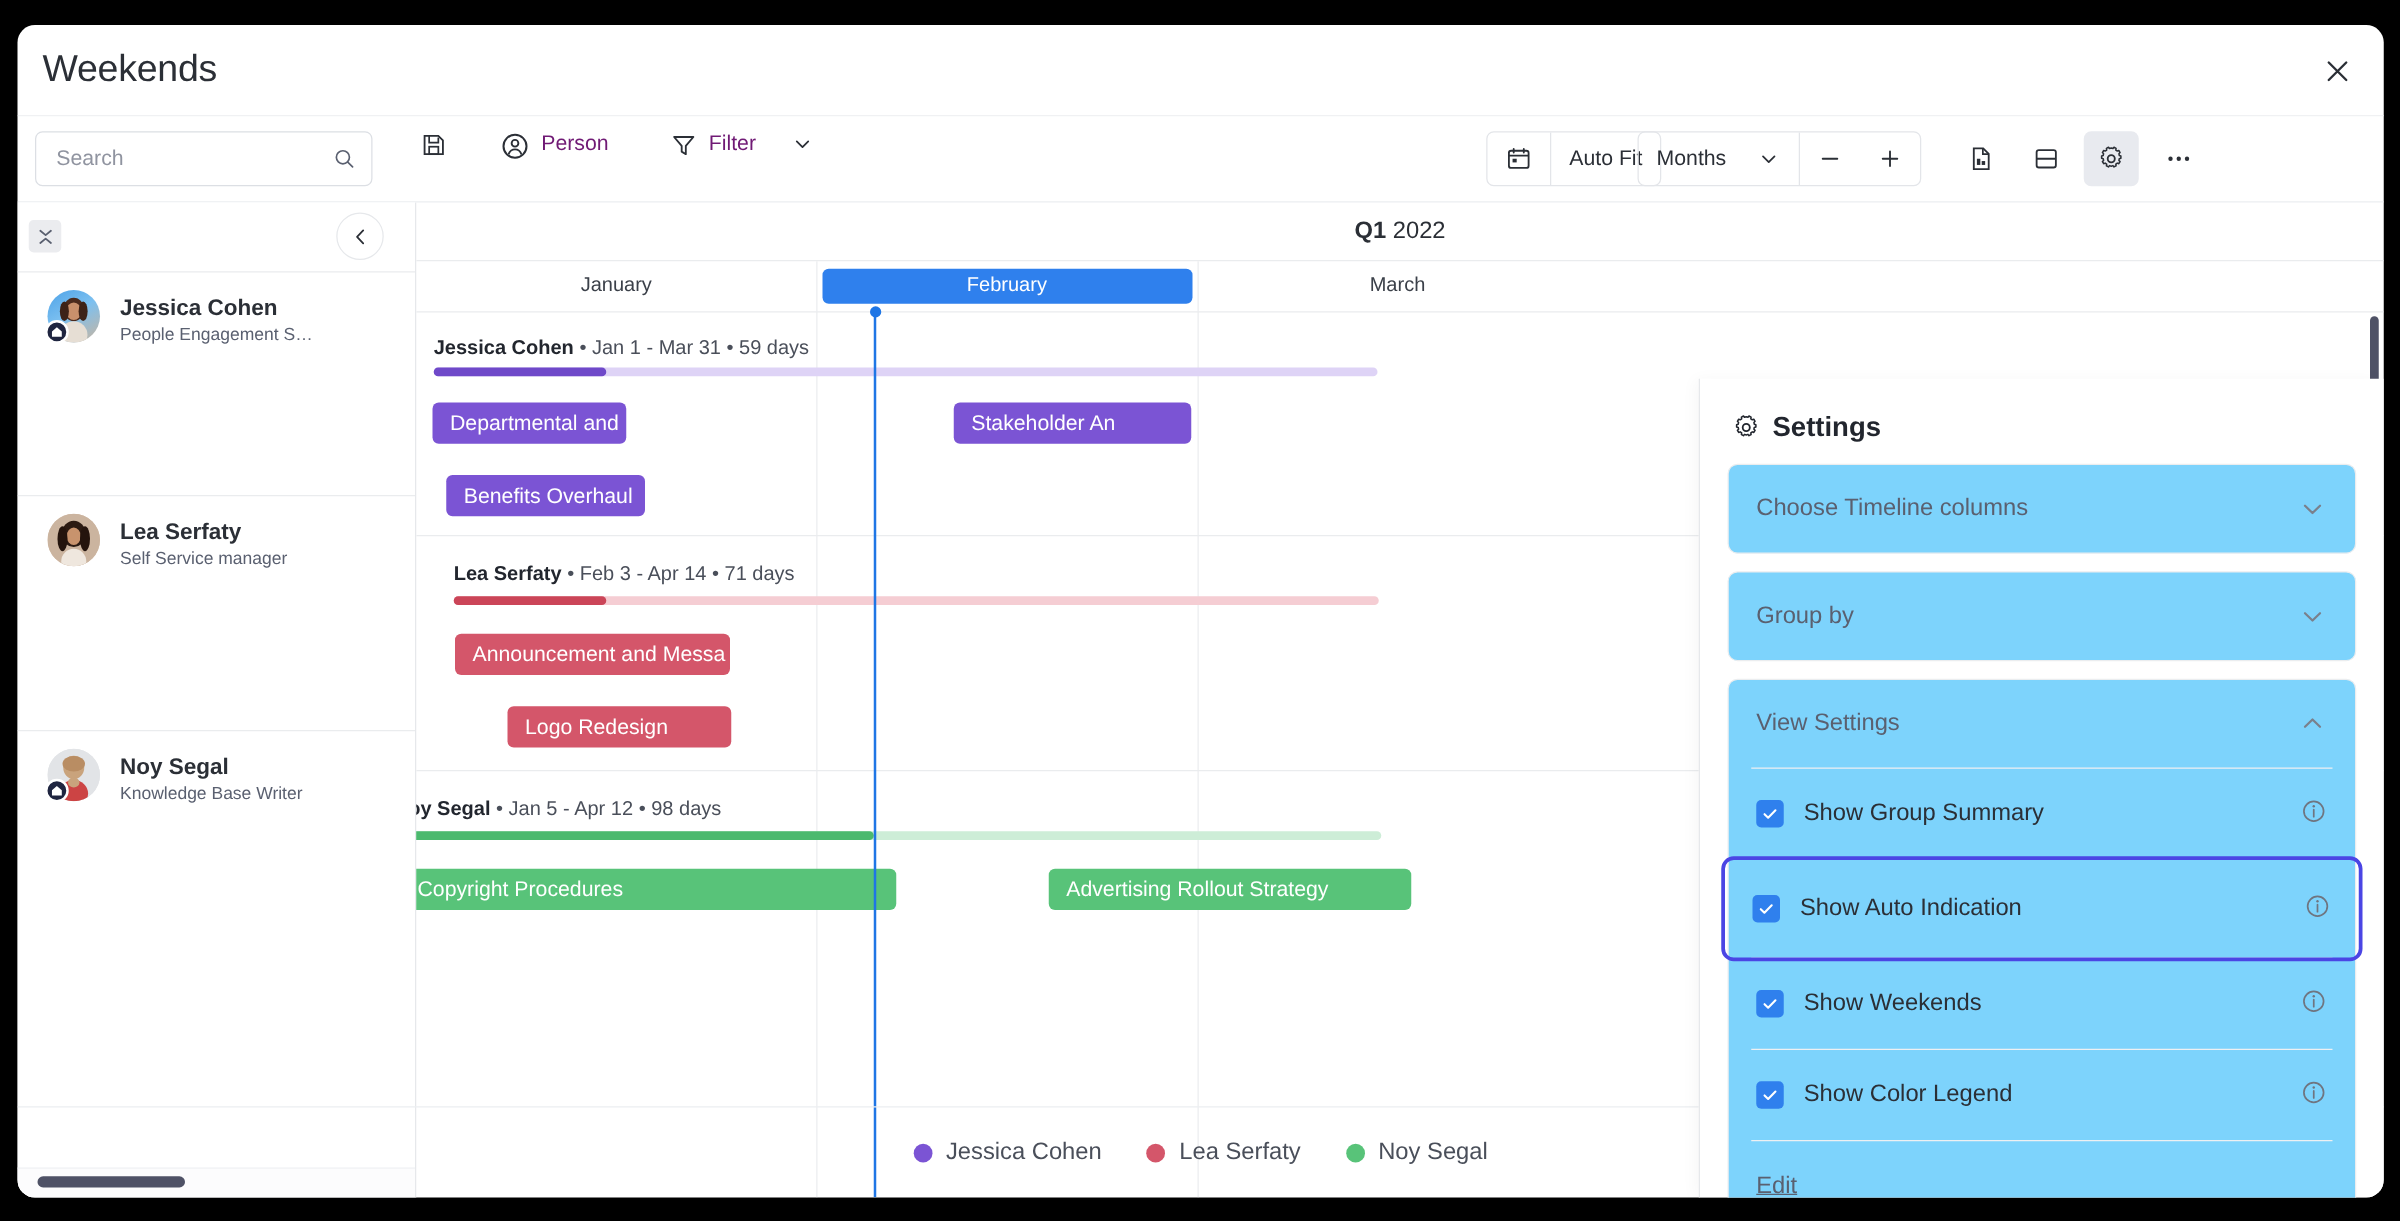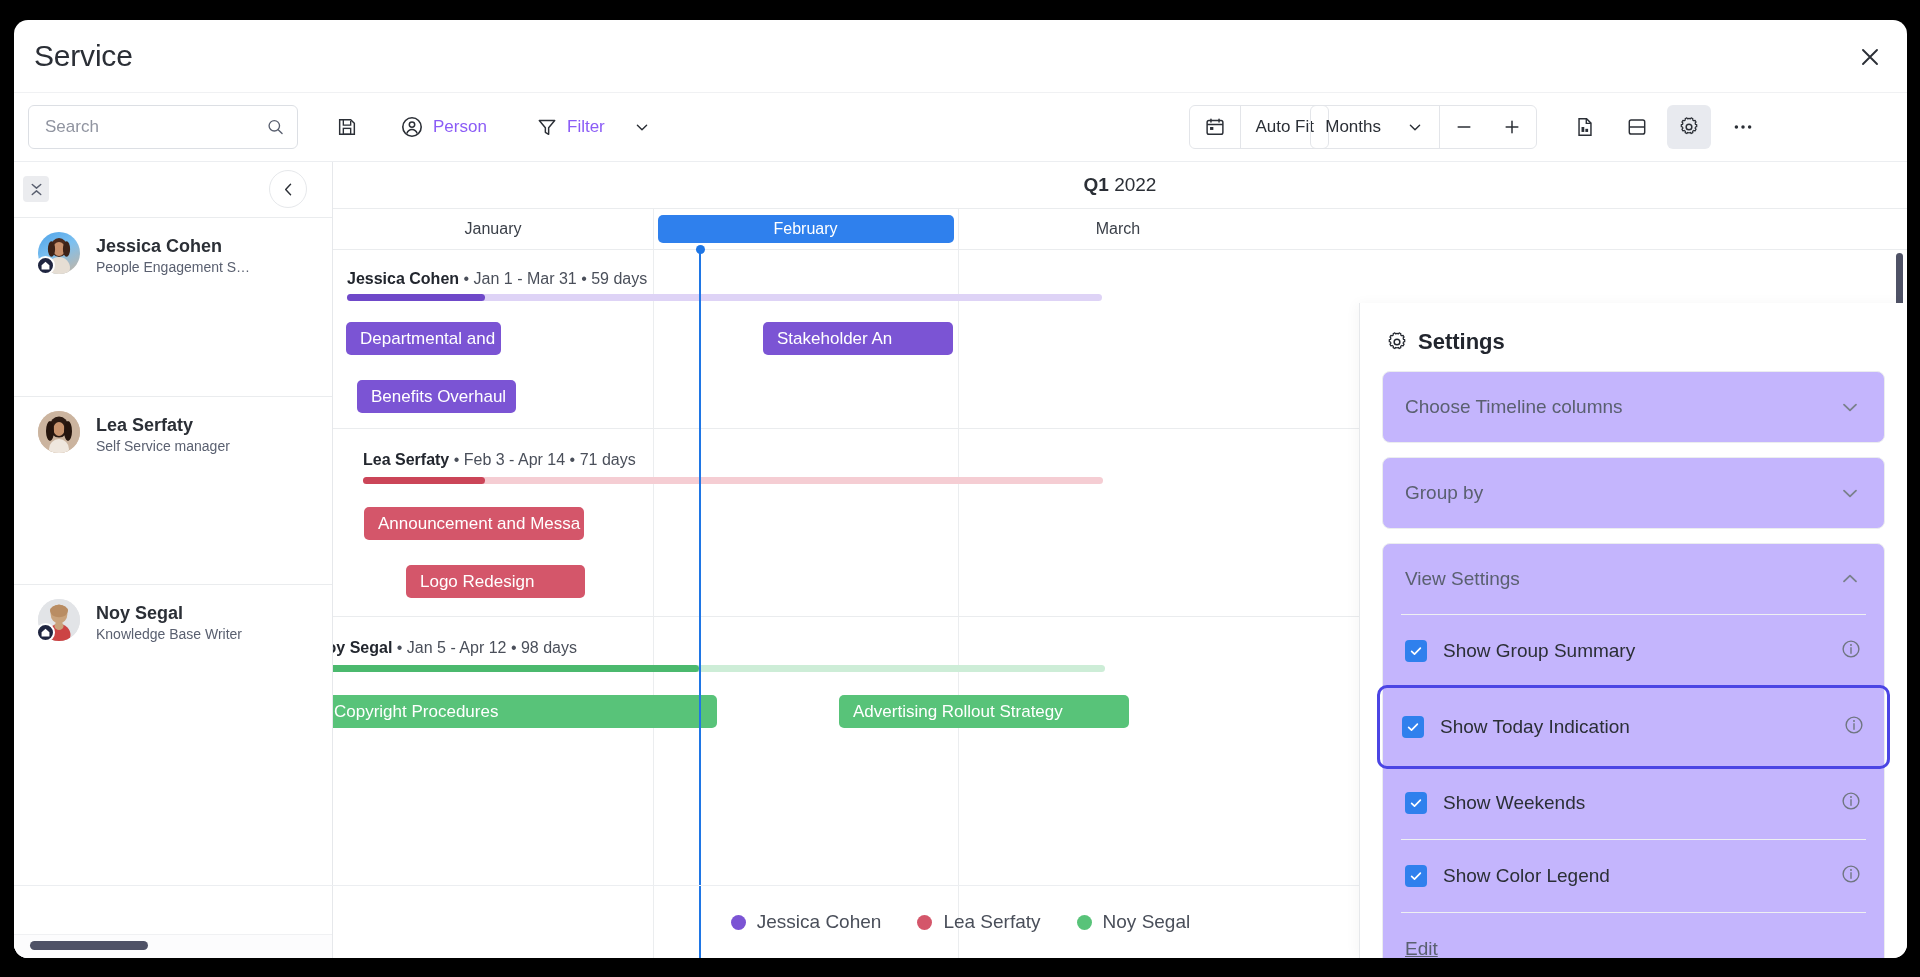--- a/index.html
+++ b/index.html
@@ -49,23 +49,23 @@
     display: flex; align-items: center; padding: 0 12px 0 16px;
   }
   .search-box input {
     flex: 1; border: none; outline: none; background: transparent;
     font-family: "Liberation Sans", sans-serif;
     font-size: 17px; color: #333;
   }
   .search-box input::placeholder { color: #9094a0; }
   .tb-btn {
     position: absolute; top: 12px; height: 44px;
-    display: flex; align-items: center; gap: 9px;
+    display: flex; align-items: flex-start; gap: 9px;
     border-radius: 6px; padding: 0 9px; cursor: pointer;
-    font-size: 17px; color: #8b5cf6;
+    font-size: 17px; color: #701a75;
   }
   .tb-save { left: 311px; width: 44px; justify-content: center; padding: 0; }
   .tb-person { left: 377px; }
   .tb-filter { left: 513px; }
   .tb-filter-caret { left: 610px; width: 36px; justify-content: center; padding: 0; }
 
   
   .grp {
     position: absolute; top: 12px; height: 44px;
     border: 1px solid #e3e5e9; border-radius: 6px;
@@ -228,21 +228,21 @@
     border-left: 1px solid #e6e8eb;
     box-shadow: -3px 0 12px rgba(0,0,0,0.035);
   }
   .st-head {
     display: flex; align-items: center; gap: 10px;
     padding: 26px 0 16px 26px;
   }
   .st-title { font-size: 22px; font-weight: bold; color: #22262e; }
   .st-card {
     margin: 0 22px; border: 1px solid #ebedef; border-radius: 8px;
-    background: #c4b5fd;
+    background: #7dd3fc;
   }
   .st-acc-head {
     height: 70px; display: flex; align-items: center;
     padding: 0 22px; cursor: pointer;
   }
   .st-acc-label { flex: 1; font-size: 19px; color: #5a6070; }
   .st-sep { height: 14px; }
   .st-opt {
     height: 72px; display: flex; align-items: center; padding: 0 22px;
     position: relative; cursor: pointer;
@@ -266,21 +266,21 @@
     font-size: 19px; color: #5a6070; text-decoration: underline; cursor: pointer;
   }
 </style>
 </head>
 <body>
 
 <div id="root">
   <div class="window">
 
     <div class="titlebar">
-      <div class="title">Service</div>
+      <div class="title">Weekends</div>
       <div class="close-btn">
         <svg width="24" height="24" viewBox="0 0 24 24">
           <path d="M5 5 L19 19 M19 5 L5 19" stroke="#2b2f36" stroke-width="1.9" fill="none" stroke-linecap="round"></path>
         </svg>
       </div>
     </div>
 
     <div class="toolbar">
 
       <div class="search-box">
@@ -604,21 +604,21 @@
             </span>
           </div>
           <div class="st-hr"></div>
 
           <div class="st-opt focused">
             <span class="chk">
               <svg width="14" height="14" viewBox="0 0 16 16">
                 <path d="M3 8.4 L6.3 11.6 L13 4.8" stroke="#fff" stroke-width="1.9" fill="none" stroke-linecap="round" stroke-linejoin="round"></path>
               </svg>
             </span>
-            <span class="st-opt-label">Show Today Indication</span>
+            <span class="st-opt-label">Show Auto Indication</span>
             <span class="info-i">
               <svg width="22" height="22" viewBox="0 0 24 24">
                 <circle cx="12" cy="12" r="8.6" stroke="#6f7580" stroke-width="1.5" fill="none"></circle>
                 <circle cx="12" cy="7.6" r="1.05" fill="#6f7580"></circle>
                 <path d="M12 10.6v6.1" stroke="#6f7580" stroke-width="1.5" stroke-linecap="round"></path>
               </svg>
             </span>
           </div>
           <div class="st-hr"></div>
 

